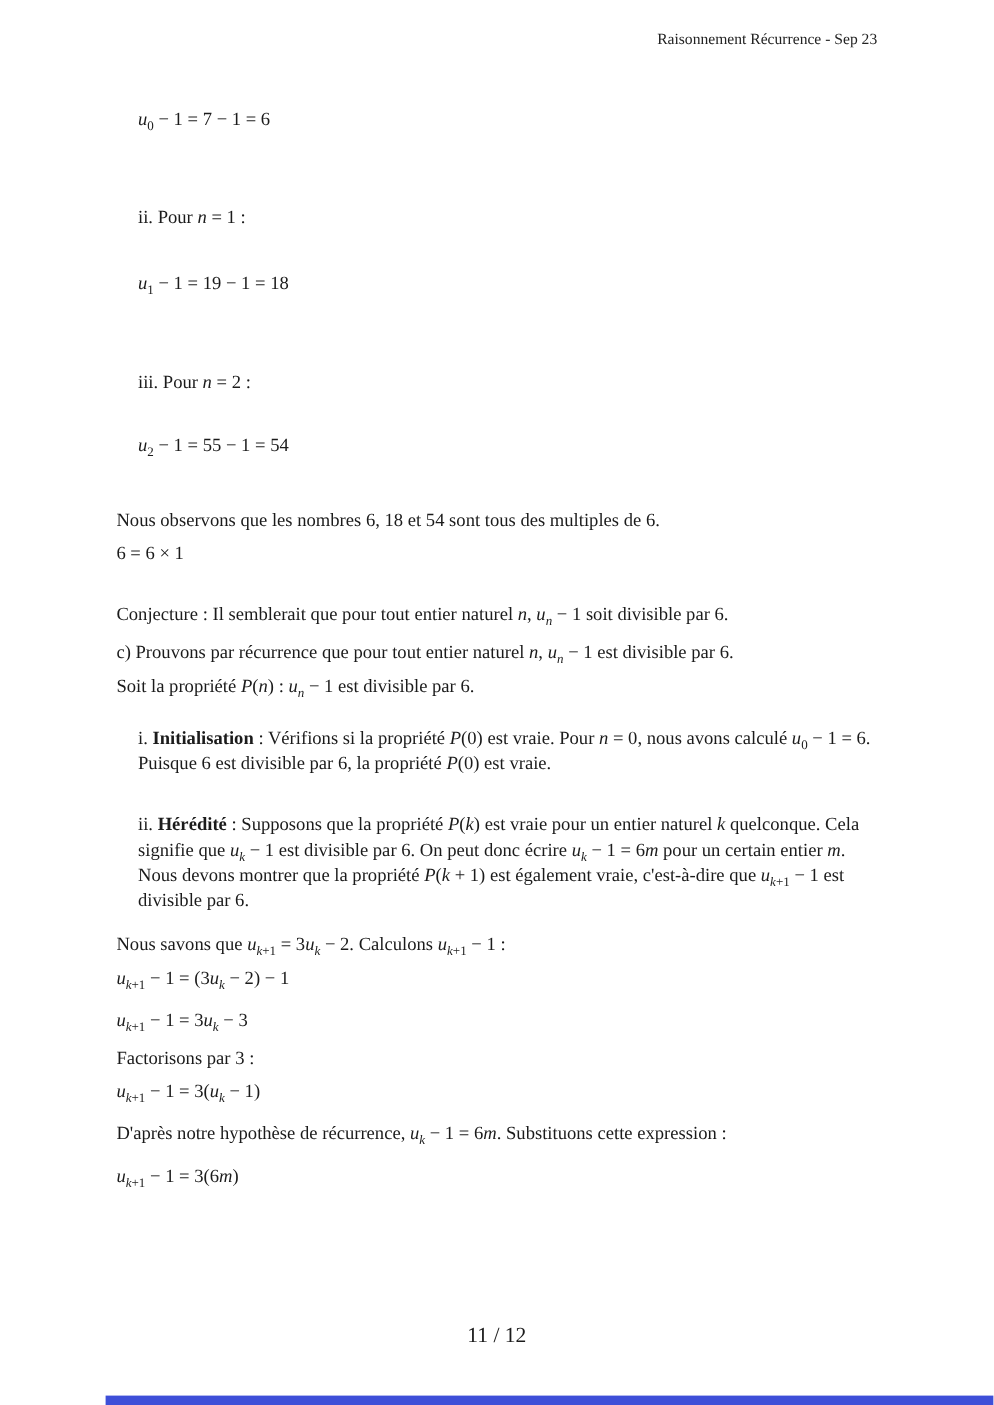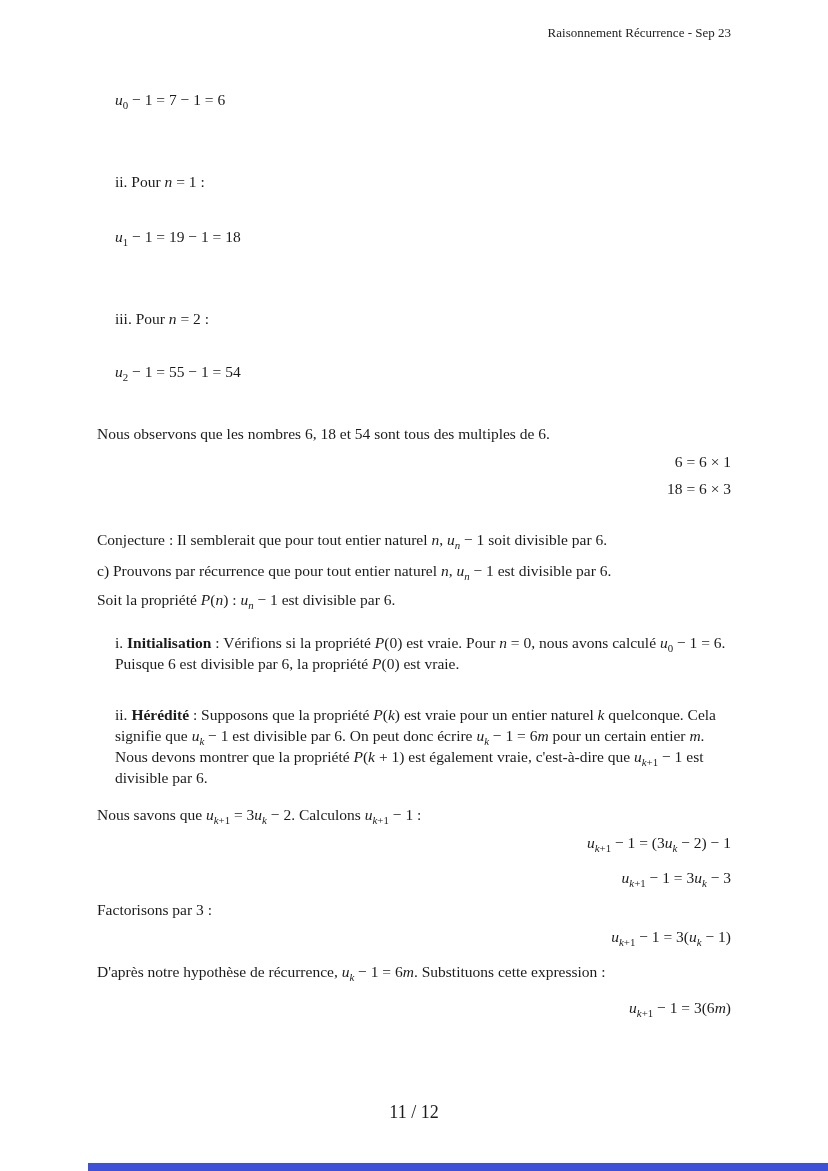--- a/index.html
+++ b/index.html
@@ -22,21 +22,21 @@
     font-size: 13px;
     line-height: 17px;
     color: #222;
   }
   .p {
     font-size: 15.5px;
     line-height: 21px;
     margin: 0;
   }
   .indent { padding-left: 18px; }
-  .center { text-align: right; }
+  .center { text-align: left; }
   b { font-weight: bold; font-family: Liberation Serif, serif; }
   i { font-style: italic; }
   sub { font-size: 0.7em; line-height: 0; }
   .math { white-space: pre-wrap; }
   .doc-footer {
     position: absolute;
     left: 0; right: 0;
     bottom: 49px;
     text-align: center;
     font-size: 18px;
@@ -68,21 +68,20 @@
 
     <p class="p indent" style="margin-top:34px"><span class="math"><i>u</i><sub>1</sub> − 1 = 19 − 1 = 18</span></p>
 
     <p class="p indent" style="margin-top:61px">iii. Pour <span class="math"><i>n</i> = 2</span> :</p>
 
     <p class="p indent" style="margin-top:32px"><span class="math"><i>u</i><sub>2</sub> − 1 = 55 − 1 = 54</span></p>
 
     <p class="p" style="margin-top:41px">Nous observons que les nombres 6, 18 et 54 sont tous des multiples de 6.</p>
 
     <p class="p center" style="margin-top:7px"><span class="math">6 = 6 × 1</span></p>
-    <p class="p center" style="margin-top:6px"><span class="math">18 = 6 × 3</span></p>
 
     <p class="p" style="margin-top:30px">Conjecture : Il semblerait que pour tout entier naturel <span class="math"><i>n</i></span>, <span class="math"><i>u</i><sub><i>n</i></sub> − 1</span> soit divisible par 6.</p>
     <p class="p" style="margin-top:10px">c) Prouvons par récurrence que pour tout entier naturel <span class="math"><i>n</i></span>, <span class="math"><i>u</i><sub><i>n</i></sub> − 1</span> est divisible par 6.</p>
     <p class="p" style="margin-top:8px">Soit la propriété <span class="math"><i>P</i>(<i>n</i>)</span> : <span class="math"><i>u</i><sub><i>n</i></sub> − 1</span> est divisible par 6.</p>
 
     <p class="p indent" style="margin-top:22px"><span>i. </span><b>Initialisation</b><span> : Vérifions si la propriété <span class="math"><i>P</i>(0)</span> est vraie. Pour <span class="math"><i>n</i> = 0</span>, nous avons calculé <span class="math"><i>u</i><sub>0</sub> − 1 = 6</span>. Puisque 6 est divisible par 6, la propriété <span class="math"><i>P</i>(0)</span> est vraie.</span></p>
 
     <p class="p indent" style="margin-top:30px"><span>ii. </span><b>Hérédité</b><span> : Supposons que la propriété <span class="math"><i>P</i>(<i>k</i>)</span> est vraie pour un entier naturel <span class="math"><i>k</i></span> quelconque. Cela signifie que <span class="math"><i>u</i><sub><i>k</i></sub> − 1</span> est divisible par 6. On peut donc écrire <span class="math"><i>u</i><sub><i>k</i></sub> − 1 = 6<i>m</i></span> pour un certain entier <span class="math"><i>m</i></span>. Nous devons montrer que la propriété <span class="math"><i>P</i>(<i>k</i> + 1)</span> est également vraie, c'est-à-dire que <span class="math"><i>u</i><sub><i>k</i>+1</sub> − 1</span> est divisible par 6.</span></p>
 
     <p class="p" style="margin-top:16px">Nous savons que <span class="math"><i>u</i><sub><i>k</i>+1</sub> = 3<i>u</i><sub><i>k</i></sub> − 2</span>. Calculons <span class="math"><i>u</i><sub><i>k</i>+1</sub> − 1</span> :</p>

